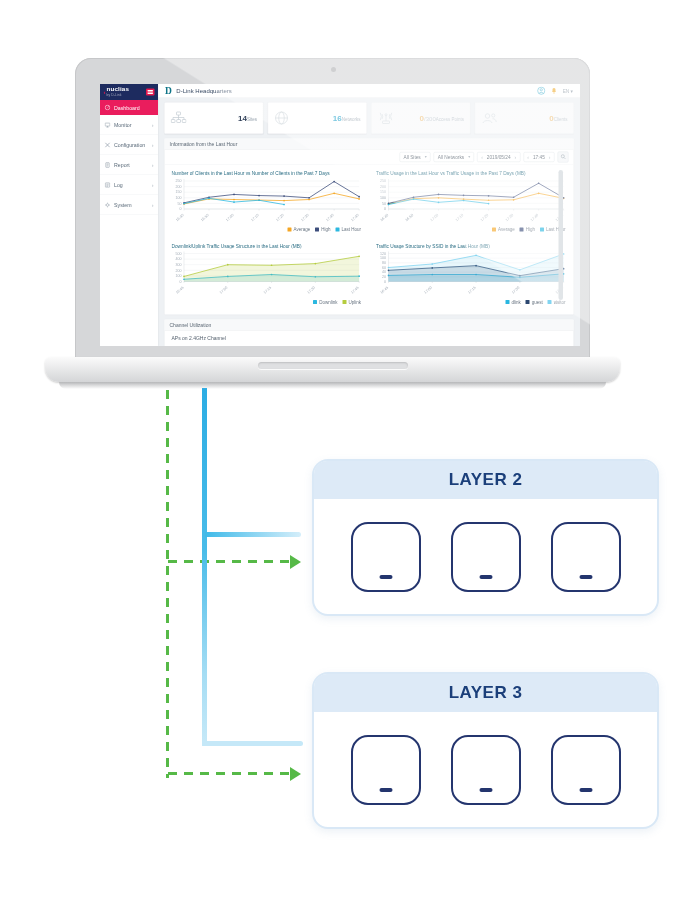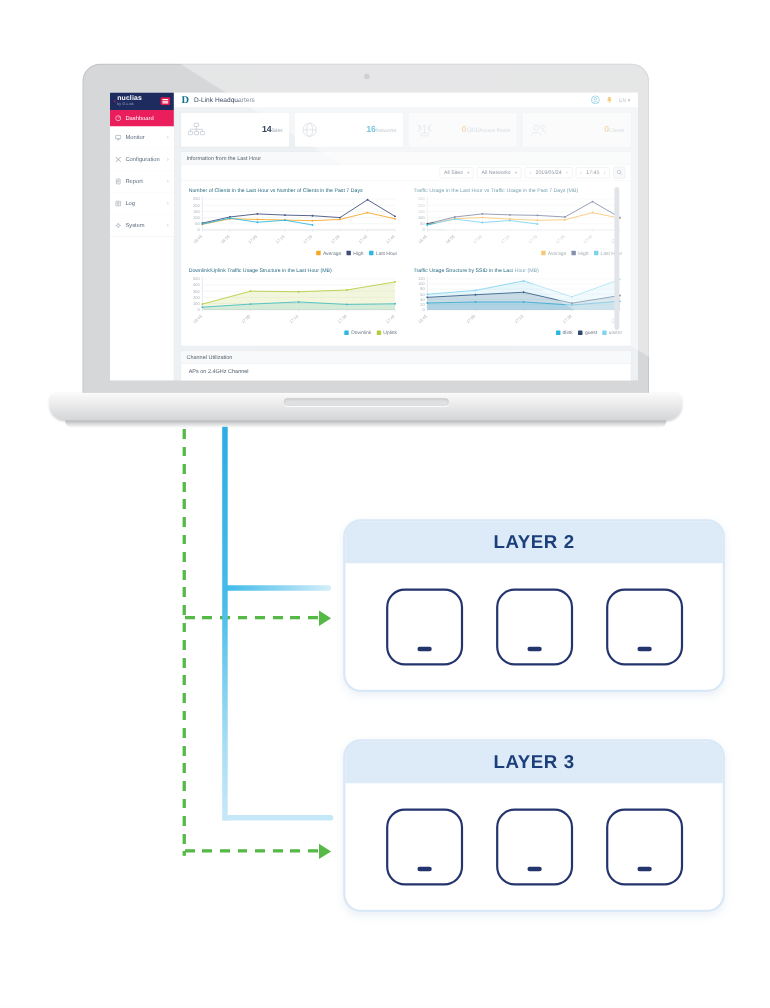--- a/index.html
+++ b/index.html
@@ -99,21 +99,21 @@
 
   .channel { position:absolute; left:12px; right:12px; top:470px; height:80px; background:#fff;
     border:1px solid #e6e9ec; border-radius:3px; }
   .channel-body { font-size:10px; color:#55616e; padding:10px 14px; }
   .scrollbar { position:absolute; right:34px; top:172px; width:9px; height:260px; background:#cfd5da;
     border-radius:5px; z-index:3; }
 
   
   .layer { position:absolute; left:312px; width:347px; height:157px; background:#fff;
     border:2px solid #d9e8f6; border-radius:16px; box-shadow:0 3px 8px rgba(100,140,180,0.12); z-index:2; }
-  .layer2 { top:472px; } .layer3 { top:672px; }
+  .layer2 { top:459px; } .layer3 { top:672px; }
   .layer-head { height:38px; background:#ddeaf7; border-radius:13px 13px 0 0; display:flex;
     align-items:center; justify-content:center; font-size:17px; font-weight:bold; color:#1b3f7a;
     letter-spacing:0.5px; }
   .aps { position:absolute; left:0; right:0; top:38px; bottom:0; display:flex; align-items:center;
     justify-content:center; gap:30px; }
   .ap { width:70px; height:70px; border:2.5px solid #24356e; border-radius:17px; background:#fff; position:relative; }
   .ap-led { position:absolute; left:50%; transform:translateX(-50%); bottom:11px; width:13px; height:3.5px;
     background:#24356e; border-radius:2px; }
 
   .icon-gray { stroke:#8d99a5; } .icon-stat { stroke:#c3cbd3; }

